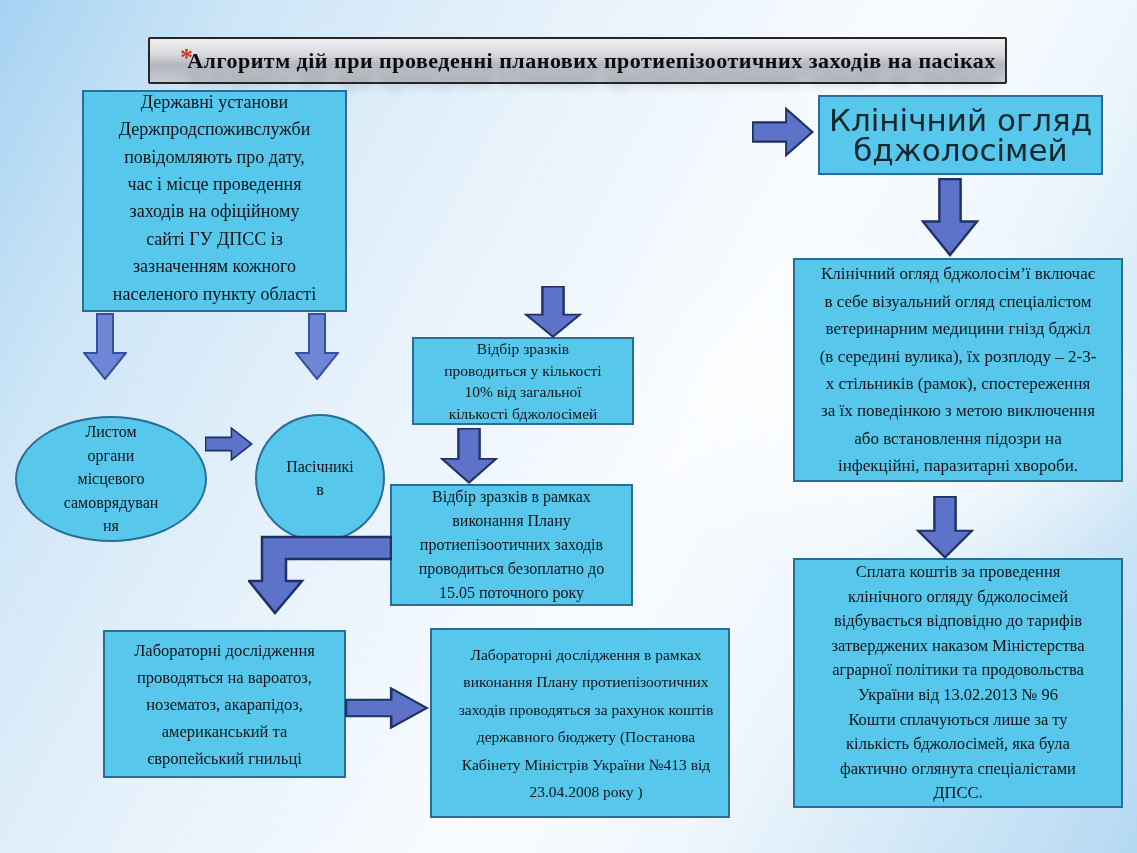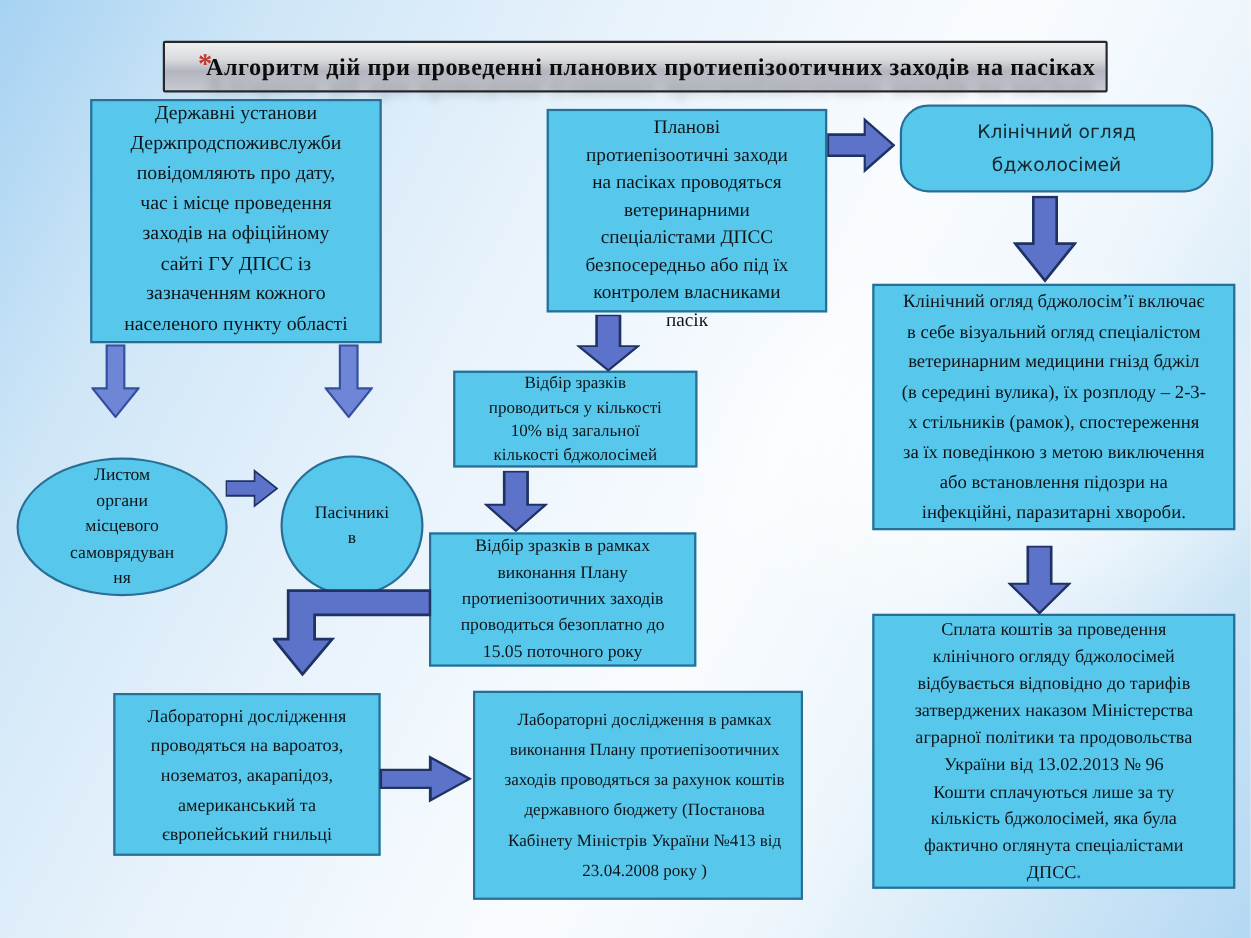--- a/index.html
+++ b/index.html
@@ -32,21 +32,21 @@
   }
   .ellipse{border-radius:50%;margin-top:26px;}
   .sans{font-family:"DejaVu Sans", sans-serif;}
   .arrow{position:absolute;}
   .arrow svg{display:block;width:100%;height:100%;}
   .blue-period{color:#2456c9;font-weight:bold;}
   .b{font-weight:normal;}
   
   .box-gov{left:82px;top:90px;width:265px;height:222px;font-size:18px;line-height:27.4px;align-items:flex-end;}
   .box-planned{left:497px;top:99px;width:255px;height:185px;font-size:17.5px;line-height:25px;align-items:flex-start;}
-  .box-clinical{left:818px;top:95px;width:285px;height:80px;font-size:17px;line-height:30px;color:#15272e;border-radius:26px;}
+  .box-clinical{left:818px;top:95px;width:285px;height:80px;font-size:31px;line-height:30px;color:#15272e;}
   .box-quota{left:412px;top:337px;width:222px;height:88px;font-size:15.5px;line-height:21.5px;}
   .box-free{left:390px;top:484px;width:243px;height:122px;font-size:16px;line-height:24px;}
   .box-detail{left:793px;top:258px;width:330px;height:224px;font-size:17px;line-height:27.4px;}
   .box-payment{left:793px;top:558px;width:330px;height:250px;font-size:16.5px;line-height:24.6px;}
   .box-labtests{left:103px;top:630px;width:243px;height:148px;font-size:16.5px;line-height:27px;text-align:center;}
   .box-labbudget{left:430px;top:628px;width:300px;height:190px;font-size:15.5px;line-height:27.5px;padding-left:20px;}
   .ell-localgov{left:15px;top:390px;width:192px;height:126px;font-size:16px;line-height:23.5px;}
   .ell-beekeepers{left:255px;top:388px;width:130px;height:128px;font-size:16px;line-height:23.5px;}
   
   .ar-thin-a{left:83px;top:313px;width:44px;height:67px;}
@@ -74,30 +74,20 @@
     <span>Державні установи
 Держпродспоживслужби
 повідомляють про дату,
 час і місце проведення
 заходів на офіційному
 сайті ГУ ДПСС  із
 зазначенням кожного
 населеного пункту області</span>
   </div>
 
-  <div class="box box-planned">
-    <span>Планові
-протиепізоотичні заходи
-на пасіках проводяться
-ветеринарними
-спеціалістами ДПСС
-безпосередньо або під їх
-контролем власниками
-пасік</span>
-  </div>
 
   <div class="box box-clinical sans">
     <span>Клінічний огляд
 бджолосімей</span>
   </div>
 
   <div class="box box-quota">
     <span>Відбір зразків
 проводиться у кількості
 10% від загальної

